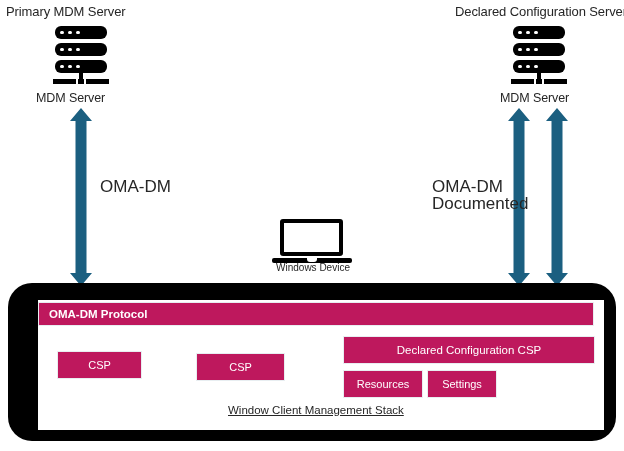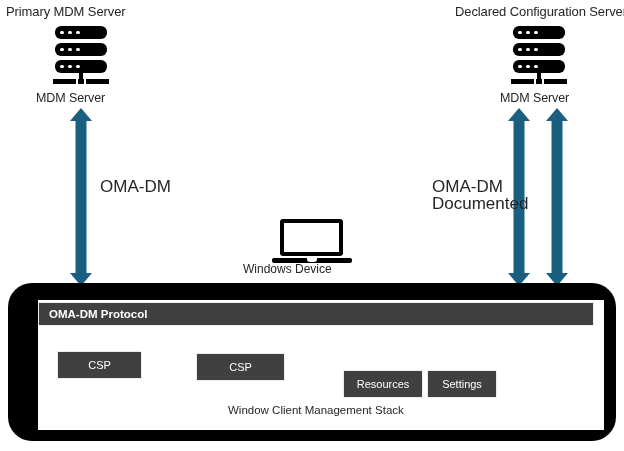--- a/index.html
+++ b/index.html
@@ -44,21 +44,22 @@
     white-space: nowrap;
   }
   .arrowlabel-left  { left: 100px; top: 178px; width: 110px; text-align: left;}
   .arrowlabel-right { left: 432px; top: 178px; width: 110px; text-align: left;}
 
   .device-caption {
     position: absolute;
     left: 243px;
     top: 262px;
     width: 140px;
-    font-size: 12px;
+    text-align: center;
+    font-size: 10px;
     color: #262626;
     white-space: nowrap;
   }
 
   
   .server-icon {
     position: absolute;
     width: 60px;
     height: 62px;
   }
@@ -161,21 +162,21 @@
     position: absolute;
     left: 30px;
     top: 17px;
     width: 566px;
     height: 130px;
     background: #ffffff;
   }
 
   .teal-box {
     position: absolute;
-    background: #404040;
+    background: #be185d;
     border: 1px solid #e8eef1;
     box-sizing: border-box;
     color: #ffffff;
     font-size: 11px;
     display: flex;
     align-items: center;
     justify-content: center;
     white-space: nowrap;
   }
   .protocol-bar {
@@ -195,20 +196,21 @@
   .set  { left: 427px; top: 370px; width: 70px;  height: 28px; }
   .ext  { left: 501px; top: 366px; width: 94px;  height: 32px; }
 
   .stack-caption {
     position: absolute;
     left: 228px;
     top: 404px;
     font-size: 11.5px;
     color: #262626;
     white-space: nowrap;
+    text-decoration: underline;
   }
 </style>
 </head>
 <body>
 
 <div id="canvas">
 
   <div class="label title-left">Primary MDM Server</div>
 
   <div class="label title-right">Declared Configuration Server</div>
@@ -293,20 +295,21 @@
   <div class="stack-outer">
     <div class="stack-inner"></div>
   </div>
 
   <div class="teal-box protocol-bar">OMA-DM Protocol</div>
 
   <div class="teal-box csp1">CSP</div>
 
   <div class="teal-box csp2">CSP</div>
 
+  <div class="teal-box dcsp">Declared Configuration CSP</div>
 
   <div class="teal-box res">Resources</div>
 
   <div class="teal-box set">Settings</div>
 
 
   <div class="stack-caption">Window Client Management Stack</div>
 
 </div>
 

